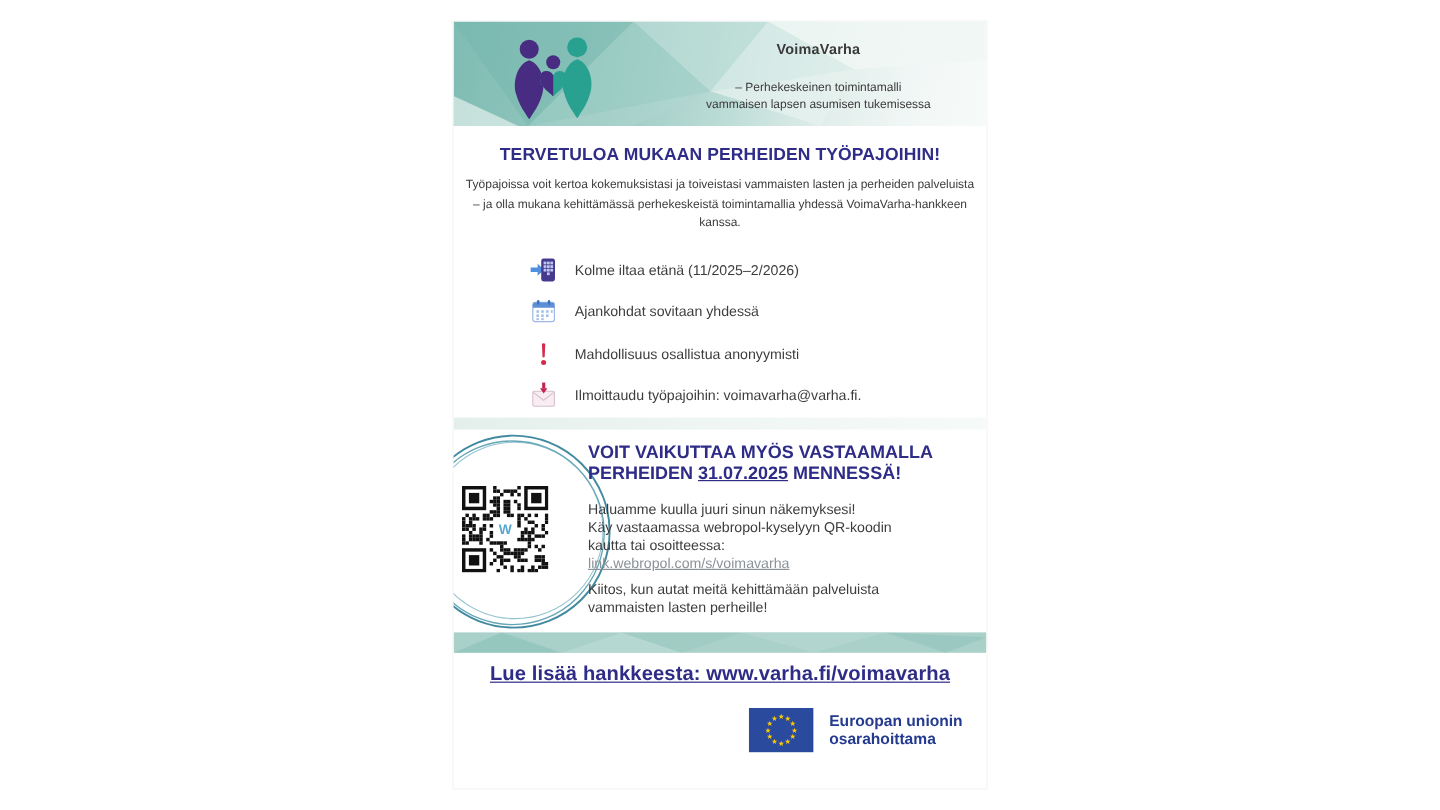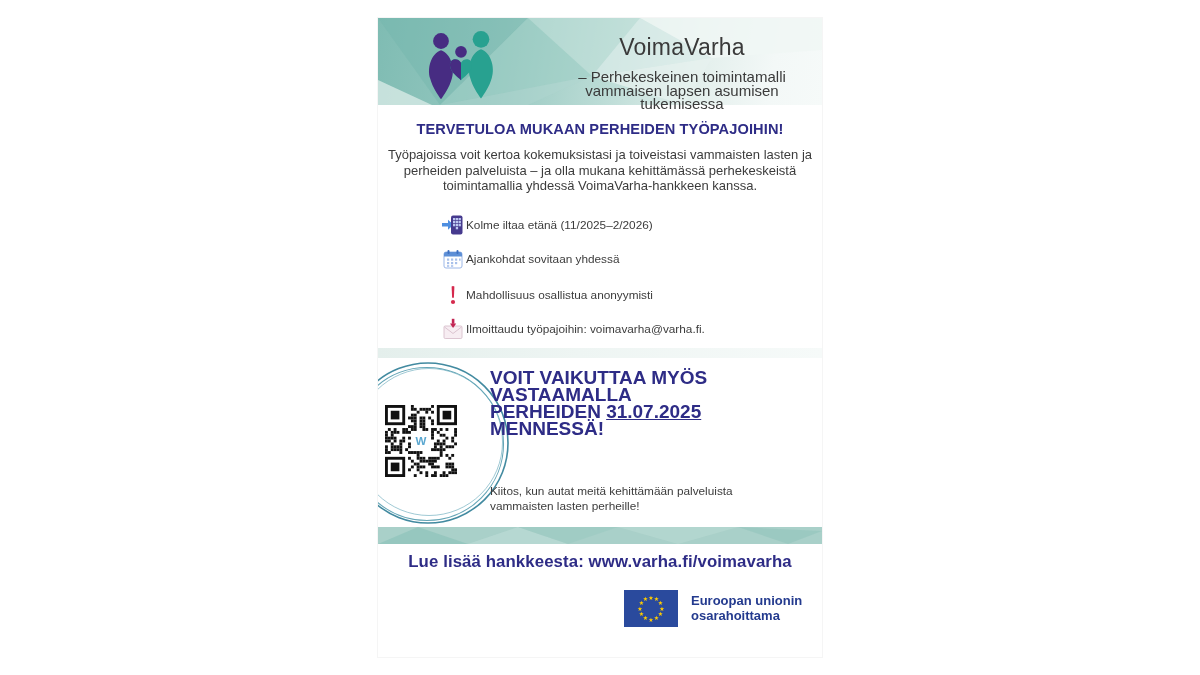--- a/index.html
+++ b/index.html
@@ -12,54 +12,54 @@
     background:#ffffff;overflow:hidden;box-shadow:0 0 0 1px rgba(0,0,0,0.04);
   }
   
   .hdr{
     position:absolute;left:0;top:0;width:444px;height:87px;
     background:linear-gradient(100deg,#7fbcb3 0%,#96c8c0 28%,#bcdcd6 52%,#e3efec 72%,#f3f8f7 88%,#f6faf9 100%);
   }
   .hdr svg.poly{position:absolute;left:0;top:0;width:100%;height:100%;}
   .family{position:absolute;left:44px;top:13px;width:88px;height:70px;}
   .hdr-titles{position:absolute;right:6px;top:16px;width:268px;text-align:center;color:#3a3a3a;}
-  .hdr-title{font-size:23px;font-weight:400;letter-spacing:.2px;}
-  .hdr-sub{font-size:15px;line-height:13.5px;margin-top:9px;}
+  .hdr-title{font-size:12px;font-weight:700;letter-spacing:.2px;}
+  .hdr-sub{font-size:10px;line-height:13.5px;margin-top:19px;}
   
   .h1{
     position:absolute;left:0;top:103px;width:444px;text-align:center;
     color:#2e2c86;font-size:14.6px;font-weight:bold;letter-spacing:.1px;
   }
   .intro{
     position:absolute;left:9px;top:129px;width:426px;text-align:center;
-    color:#3c3c3c;font-size:13px;line-height:15.5px;
+    color:#3c3c3c;font-size:10px;line-height:15.5px;
   }
-  .bullet{position:absolute;left:64px;height:26px;display:flex;align-items:center;gap:2px;}
+  .bullet{position:absolute;left:64px;height:26px;display:flex;align-items:center;gap:15px;}
   .bullet svg{width:22px;height:22px;flex:0 0 22px;}
   .bullet .btxt{color:#3c3c3c;font-size:11.8px;white-space:nowrap;}
   .b1{top:194px;} .b2{top:228px;} .b3{top:264px;} .b4{top:298px;}
   
   .div1{position:absolute;left:0;top:330px;width:444px;height:10px;
     background:linear-gradient(90deg,#e4efec 0%,#eef5f3 45%,#f6faf9 100%);}
   .div2{position:absolute;left:0;top:509px;width:444px;height:17px;background:#a9d0c9;}
   .div2 svg{position:absolute;left:0;top:0;width:100%;height:100%;}
   
   .qr-rings{position:absolute;left:-36px;top:339px;width:172px;height:172px;}
   .qr{position:absolute;left:7px;top:387px;width:72px;height:72px;}
   .s2h{position:absolute;left:112px;top:351px;width:320px;color:#2e2c86;
-       font-size:19px;font-weight:bold;line-height:17px;}
+       font-size:15px;font-weight:bold;line-height:17px;}
   .s2h .u{text-decoration:underline;}
   .s2body{position:absolute;left:112px;top:399px;width:320px;color:#3c3c3c;
           font-size:11.8px;line-height:15px;}
   .s2body .lnk{color:#8b9197;text-decoration:underline;cursor:pointer;}
   .thanks{position:absolute;left:112px;top:466px;width:285px;color:#3c3c3c;
           font-size:11.8px;line-height:15px;}
   
   .readmore{position:absolute;left:0;top:534px;width:444px;text-align:center;
-            color:#2e2c86;font-size:16.8px;font-weight:bold;letter-spacing:.1px;}
+            color:#2e2c86;font-size:16.8px;font-weight:bold;letter-spacing:.1px;text-decoration:underline;}
   .varha{position:absolute;left:64px;top:566px;width:150px;height:62px;}
   .varha .v1{position:absolute;left:24px;top:-2px;font-size:30px;font-weight:800;
              color:#44307e;letter-spacing:-1.5px;line-height:1;}
   .varha .v2{position:absolute;left:56px;top:12px;font-size:30px;font-weight:800;
              color:#1fa379;letter-spacing:-1.5px;line-height:1;}
   .varha .vfi{position:absolute;left:81px;top:1px;width:64px;font-size:5.9px;
               line-height:7px;color:#44307e;font-weight:bold;}
   .varha .vsv{position:absolute;left:0px;top:31px;width:54px;font-size:5.9px;
               line-height:7px;color:#8a8f94;text-align:right;}
   .eu{position:absolute;left:246px;top:572px;display:flex;align-items:center;gap:13px;}
@@ -354,20 +354,26 @@
       <rect x="3" y="57" width="15" height="15" fill="#ffffff"></rect>
       <rect x="6" y="60" width="9" height="9" fill="#111111"></rect>
       <text x="37.5" y="42" text-anchor="middle" font-size="12" font-weight="bold" fill="#5aa7d0" font-family="&quot;Liberation Sans&quot;,sans-serif">W</text>
     </svg>
 
   <div class="s2h">
     <span>VOIT VAIKUTTAA MYÖS VASTAAMALLA</span><br>
     <span>PERHEIDEN </span><span class="u">31.07.2025</span><span> MENNESSÄ!</span>
   </div>
 
+  <div class="s2body">
+    <span>Haluamme kuulla juuri sinun näkemyksesi!</span><br>
+    <span>Käy vastaamassa webropol-kyselyyn QR-koodin</span><br>
+    <span>kautta tai osoitteessa:</span><br>
+    <span class="lnk">link.webropol.com/s/voimavarha</span>
+  </div>
 
   <div class="thanks">Kiitos, kun autat meitä kehittämään palveluista vammaisten lasten perheille!</div>
 
   <div class="div2">
     <svg viewBox="0 0 444 17" preserveAspectRatio="none">
       <polygon points="0,17 40,0 90,17" fill="#8fc3ba" opacity="0.7"></polygon>
       <polygon points="90,17 140,0 190,17" fill="#bcdcd6" opacity="0.7"></polygon>
       <polygon points="140,0 240,0 190,17" fill="#9bcac2" opacity="0.6"></polygon>
       <polygon points="240,0 300,17 360,0" fill="#b7d8d2" opacity="0.7"></polygon>
       <polygon points="360,0 410,17 444,4" fill="#93c5bc" opacity="0.6"></polygon>

